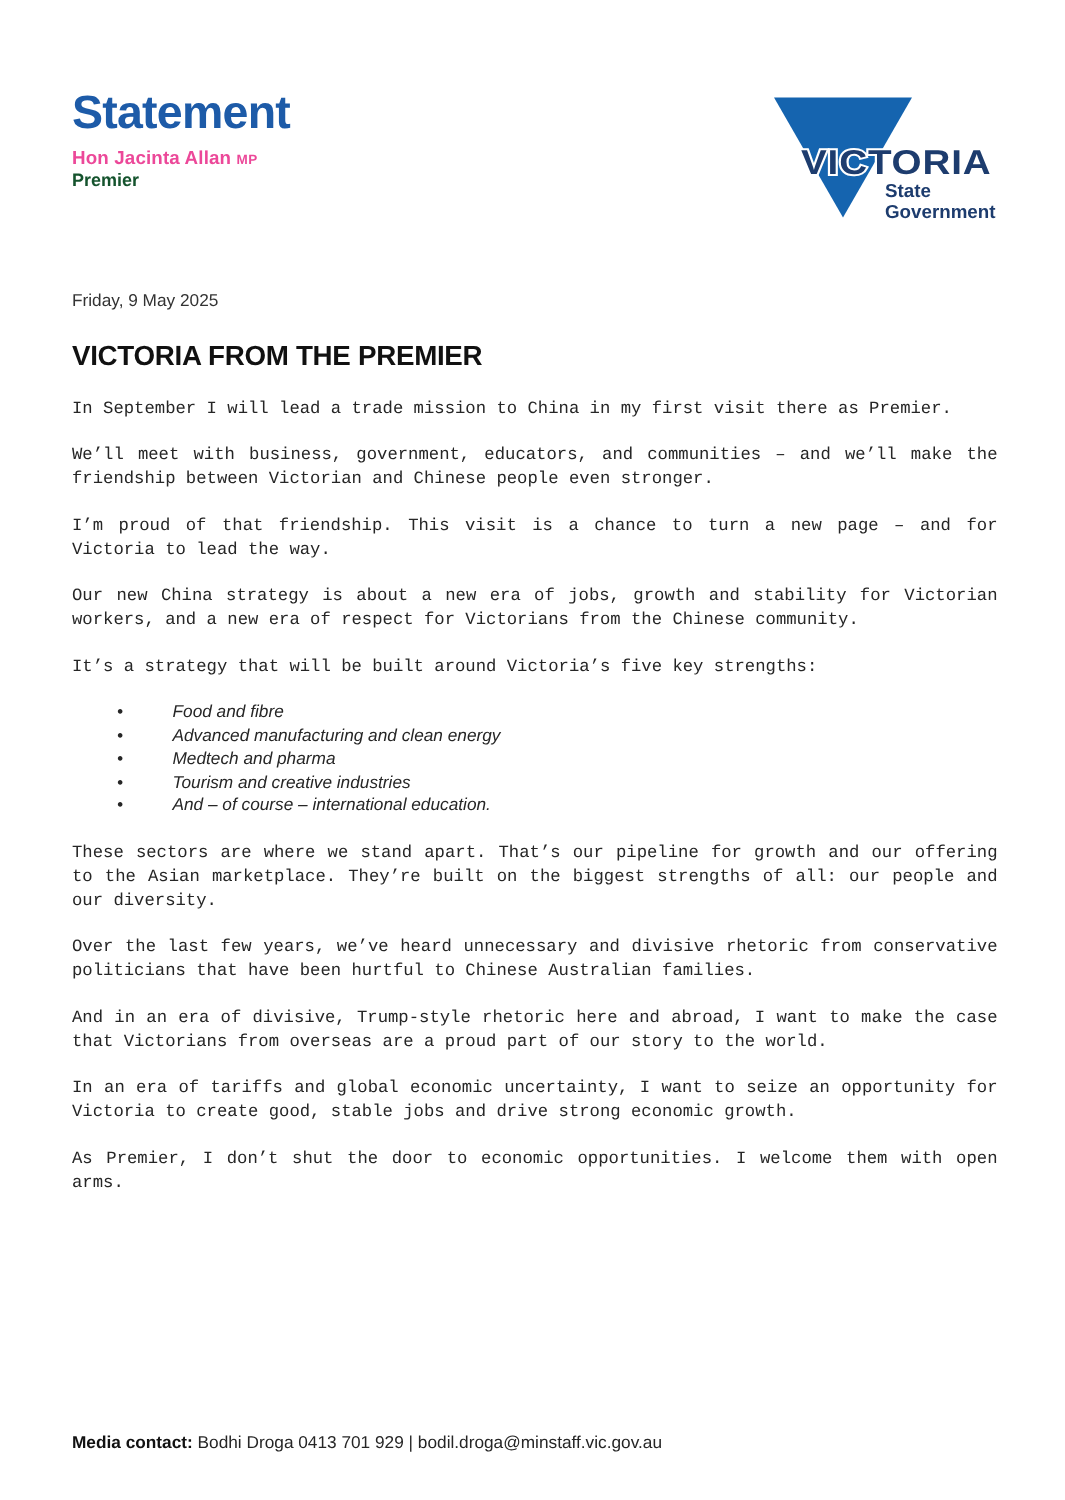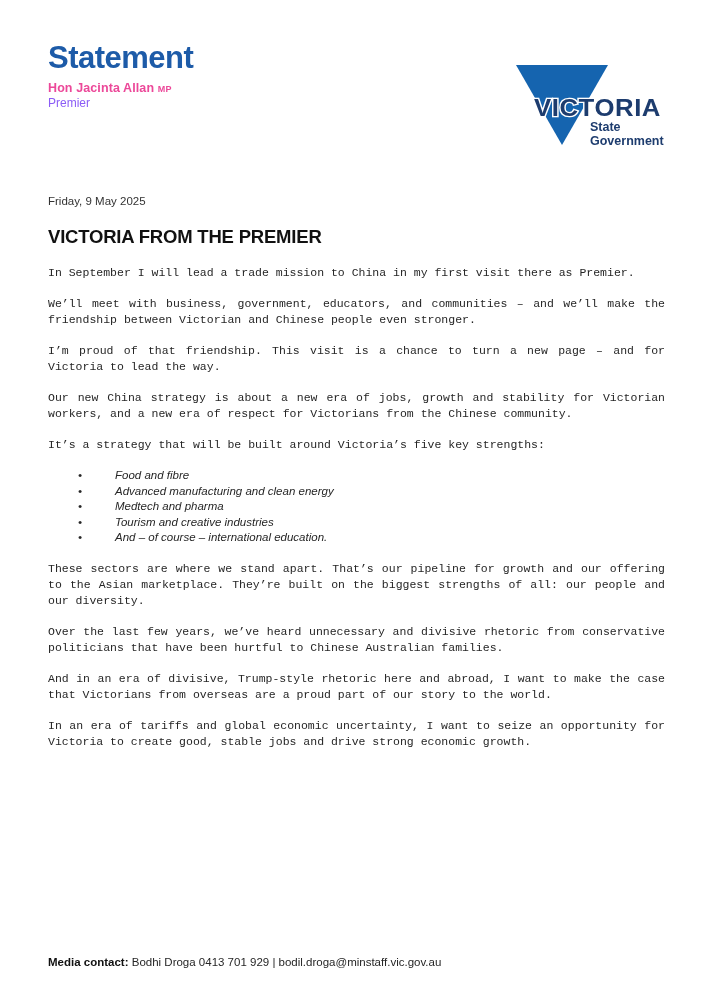--- a/index.html
+++ b/index.html
@@ -6,42 +6,42 @@
   .page{
     position:relative;
     width:710px;height:1000px;
     background:#ffffff;
     margin:0 auto;
     font-family:"Liberation Sans","DejaVu Sans",sans-serif;
     color:#262626;
     overflow:hidden;
   }
   
-  .masthead-left{position:absolute;left:48px;top:41px;}
+  .masthead-left{position:absolute;left:48px;top:58px;}
   .statement-title{
     margin:0;
     font-size:31px;
     font-weight:700;
     letter-spacing:-0.5px;
     color:#1d5ba8;
     line-height:1.1;
   }
   .author-line{
     margin-top:6px;
     font-size:12.5px;
     font-weight:700;
     color:#ec4899;
     letter-spacing:0.1px;
   }
   .author-suffix{font-size:9px;letter-spacing:0.3px;}
   .author-role{
     margin-top:1px;
     font-size:12px;
-    font-weight:400;
-    color:#8b5cf6;
+    font-weight:700;
+    color:#14532d;
   }
   .logo{position:absolute;right:45px;top:59px;width:152px;height:92px;}
   
   .doc-body{
     position:absolute;
     left:48px;right:45px;top:195px;
   }
   .doc-date{
     margin:0 0 19px 0;
     font-size:11.5px;
@@ -128,20 +128,21 @@
       <li>Advanced manufacturing and clean energy</li>
       <li>Medtech and pharma</li>
       <li>Tourism and creative industries</li>
       <li>And – of course – international education.</li>
     </ul>
 
     <p class="body-par">These sectors are where we stand apart. That’s our pipeline for growth and our offering to the Asian marketplace. They’re built on the biggest strengths of all: our people and our diversity.</p>
     <p class="body-par">Over the last few years, we’ve heard unnecessary and divisive rhetoric from conservative politicians that have been hurtful to Chinese Australian families.</p>
     <p class="body-par">And in an era of divisive, Trump-style rhetoric here and abroad, I want to make the case that Victorians from overseas are a proud part of our story to the world.</p>
     <p class="body-par">In an era of tariffs and global economic uncertainty, I want to seize an opportunity for Victoria to create good, stable jobs and drive strong economic growth.</p>
+    <p class="body-par">As Premier, I don’t shut the door to economic opportunities. I welcome them with open arms.</p>
   </div>
 
   <div class="doc-footer">
     <span class="footer-label">Media contact:</span>
     <span>Bodhi Droga 0413 701 929 | bodil.droga@minstaff.vic.gov.au</span>
   </div>
 
 </div>
 
 </body></html>

